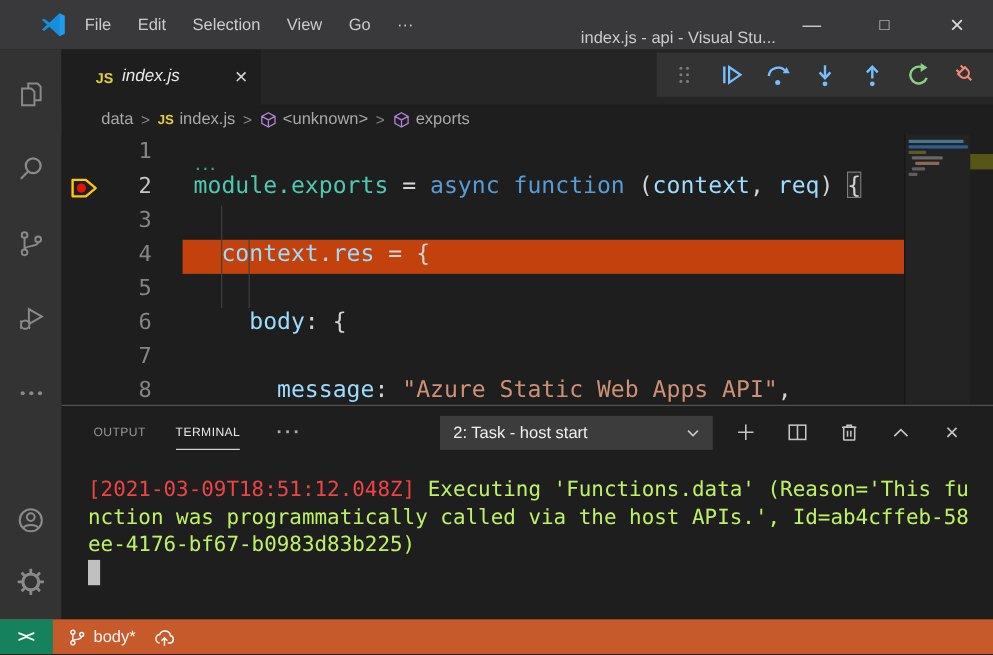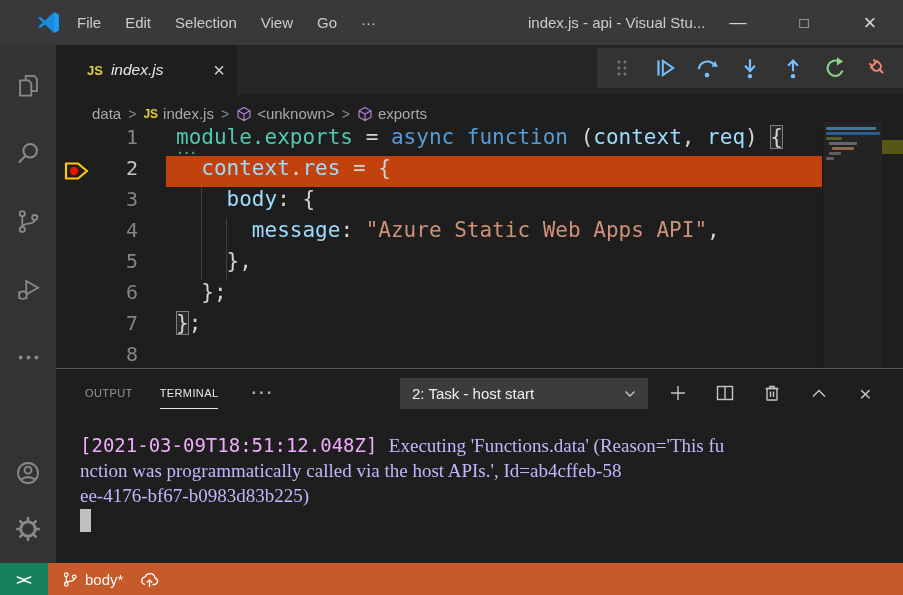--- a/index.html
+++ b/index.html
@@ -4,21 +4,21 @@
 <style>
   * { margin:0; padding:0; box-sizing:border-box; }
   body { background:#000; font-family:"Liberation Sans", sans-serif; }
   .window { position:relative; width:903px; height:595px; background:#1E1E1E; overflow:hidden; }
 
   
   .titlebar { position:absolute; left:0; top:0; right:0; height:45px; background:#39393C; display:flex; align-items:center; }
   .logo { margin-left:36px; width:25px; height:25px; flex:none; }
   .menus { display:flex; margin-left:4px;justify-content:center; }
   .menu-item { padding:0 12px; font-size:15px; color:#CCCCCC; line-height:45px; cursor:default; }
-  .window-title { position:absolute; left:528px; top:0; line-height:45px; font-size:15px; color:#CCCCCC; white-space:nowrap; }
+  .window-title { position:absolute; left:528px; top:12px; line-height:45px; font-size:15px; color:#CCCCCC; white-space:nowrap; }
   .win-controls { position:absolute; right:0; top:0; height:45px; display:flex; }
   .win-btn { width:66px; height:45px; display:flex; align-items:center; justify-content:center; color:#D8D8D8; font-size:17px; }
   .win-btn.max { font-size:15px; }
   .win-btn.close { font-size:22px; }
 
   
   .activitybar { position:absolute; left:0; top:45px; bottom:32px; width:56px; background:#333333; display:flex; flex-direction:column; align-items:center; }
   .ab-icon { width:56px; height:56px; margin-top:12px; display:flex; align-items:center; justify-content:center; }
   .ab-spacer { flex:1; }
   .ab-bottom { margin-top:0; }
@@ -27,32 +27,32 @@
   .main { position:absolute; left:56px; top:45px; right:0; bottom:32px; display:flex; flex-direction:column; }
 
   .tabbar { height:50px; flex:none; background:#252526; position:relative; }
   .tab { position:absolute; left:0; top:0; width:181px; height:50px; background:#1E1E1E; display:flex; align-items:center; padding-left:31px; }
   .js-badge { color:#E3CE3B; font-weight:bold; font-size:13px; margin-right:8px; }
   .tab-label { font-style:italic; color:#E9E9E9; font-size:15.5px; }
   .tab-close { margin-left:auto; margin-right:12px; color:#D4D4D4; font-size:20px; line-height:20px; }
   .debug-toolbar { position:absolute; right:0; top:3px; width:306px; height:40px; background:#333334; display:flex; align-items:center; justify-content:space-around; padding:0 4px; }
   .dt-btn { display:flex; align-items:center; justify-content:center; width:26px; height:26px; }
 
-  .breadcrumb { height:27px; flex:none; display:flex; align-items:flex-end; padding-left:36px; font-size:15px; color:#A9A9A9; }
+  .breadcrumb { height:27px; flex:none; display:flex; align-items:center; padding-left:36px; font-size:15px; color:#A9A9A9; }
   .bc-item { display:flex; align-items:center; gap:5px; }
   .bc-sep { color:#8a8a8a; padding:0 7px; font-size:14px; }
   .bc-js { color:#E3CE3B; font-weight:bold; font-size:12px; }
 
   
   .code-area { flex:1; position:relative; background:#1E1E1E; overflow:hidden; padding-top:3px; }
   .gutter { position:absolute; left:0; top:3px; width:100px; }
   .gut-row { height:31px; line-height:31px; text-align:right; padding-right:18px; font:20px "DejaVu Sans Mono", monospace; color:#858585; }
   .gut-row.active { color:#C6C6C6; }
   .code-content { position:absolute; left:120px; top:3px; right:81px; }
-  .code-line { height:31px; line-height:31px; font:21px "DejaVu Sans Mono", monospace; white-space:pre; color:#D4D4D4; }
+  .code-line { height:31px; line-height:31px; font:21px "DejaVu Sans Mono", monospace; white-space:pre; color:#D4D4D4;margin-top:31px; }
   .code-line.current { background:#c2410c; margin-left:-10px; padding-left:10px; }
   .c-fg { color:#D4D4D4; } .c-kw { color:#569CD6; } .c-var { color:#9CDCFE; }
   .c-teal { color:#4EC9B0; } .c-str { color:#CE9178; }
   .c-bm { outline:1px solid #7E7E7E; outline-offset:-1px; background:rgba(130,130,130,0.12); }
   .iguide { position:absolute; width:1px; background:#404040; }
   .hint-dots { position:absolute; left:2px; top:24px; color:#3FA08C; font-size:14px; font-weight:bold; letter-spacing:2px; line-height:8px; }
   .bp-arrow { position:absolute; left:7px; top:38px; }
   .minimap { position:absolute; right:21px; top:0; bottom:0; width:60px; background:#232324; border-left:1px solid #161616; }
   .mm-bar { position:absolute; height:3px; border-radius:1px; }
   .ruler { position:absolute; right:0; top:0; bottom:0; width:21px; background:#1E1E1E; }
@@ -64,21 +64,21 @@
   .panel-tab { font-size:11px; letter-spacing:.4px; color:#969696; margin-right:27px; height:48px; line-height:48px; position:relative; }
   .panel-tab.active { color:#E7E7E7; }
   .panel-tab.active::after { content:''; position:absolute; left:0; right:0; bottom:8px; height:1px; background:#E7E7E7; }
   .panel-more { color:#ADADAD; font-size:17px; font-weight:bold; letter-spacing:2px; margin-left:6px; }
   .term-picker { position:absolute; left:344px; top:9px; width:248px; height:31px; background:#3C3C3C; display:flex; align-items:center; justify-content:space-between; padding:0 12px 0 12px; font-size:15px; color:#F0F0F0; }
   .panel-actions { position:absolute; right:27px; top:0; height:48px; display:flex; align-items:center; gap:26px; }
   .pa-btn { display:flex; align-items:center; justify-content:center; width:21px; height:22px; color:#C5C5C5; }
   .pa-close { font-size:21px; line-height:21px; }
   .terminal { position:absolute; left:24px; top:64px; right:8px; }
   .term-line { font:19px "DejaVu Sans Mono", monospace; line-height:25px; white-space:pre; }
-  .t-time { color:#f0abfc; } .t-out { color:#c4b5fd;font-family:Liberation Serif, serif; }
+  .t-time { color:#ef4444; } .t-out { color:#bef264; }
   .cursor-row { height:25px; }
   .term-cursor { width:11px; height:23px; margin-top:1px; background:#C0C0C0; }
 
   
   .statusbar { position:absolute; left:0; right:0; bottom:0; height:32px; background:#C75A2B; display:flex; align-items:center; color:#F5F5F5; font-size:15px; }
   .remote { width:48px; height:32px; background:#16825D; display:flex; align-items:center; justify-content:center; font-weight:bold; font-size:15px; letter-spacing:-2px; padding-right:2px; }
   .sb-item { display:flex; align-items:center; gap:6px; margin-left:14px; }
   .sb-sync { margin-left:16px; display:flex; align-items:center; }
 </style>
 </head>

